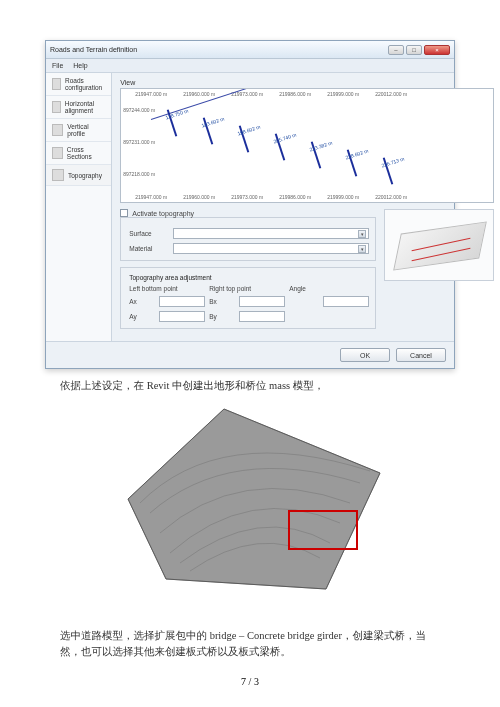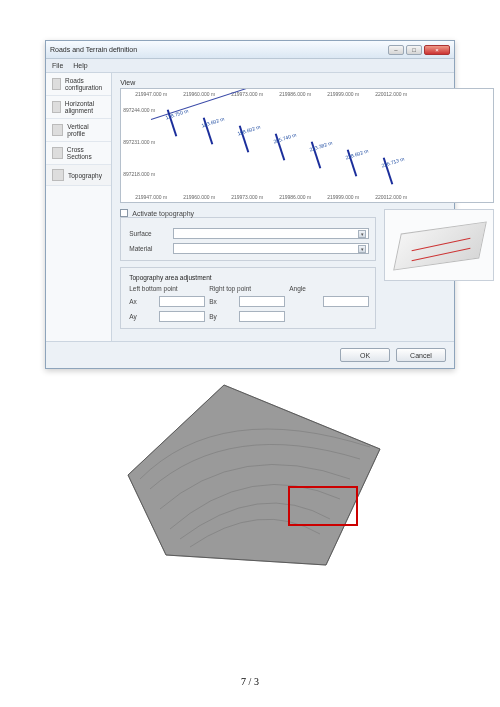--- a/index.html
+++ b/index.html
@@ -192,30 +192,32 @@
     <div class="btnbar">
       <div class="dlgbtn">
           <span>OK</span>
         </div>
       <div class="dlgbtn">
           <span>Cancel</span>
         </div>
     </div>
   </div>
 
+  <div class="caption">依据上述设定，在 Revit 中创建出地形和桥位 mass 模型，</div>
 
   <div class="terrain">
     <svg viewBox="0 0 280 205">
       <polygon points="18,96 114,6 270,70 216,186 56,176" fill="#9a9a9a" stroke="#555" stroke-width="1"></polygon>
       <polygon points="18,96 114,6 270,70 216,186 56,176" fill="none" stroke="#666" stroke-width="0.4"></polygon>
       <path d="M40 110 Q120 40 250 80" fill="none" stroke="#6b6b6b" stroke-width="0.4"></path>
       <path d="M50 130 Q130 60 240 100" fill="none" stroke="#6b6b6b" stroke-width="0.4"></path>
       <path d="M60 150 Q140 80 230 120" fill="none" stroke="#6b6b6b" stroke-width="0.4"></path>
       <path d="M70 160 Q150 100 220 140" fill="none" stroke="#6b6b6b" stroke-width="0.4"></path>
       <path d="M80 168 Q150 120 210 155" fill="none" stroke="#6b6b6b" stroke-width="0.4"></path>
       <path d="M30 100 Q110 20 260 68" fill="none" stroke="#6b6b6b" stroke-width="0.4"></path>
     </svg>
     <div class="redbox"></div>
   </div>
 
+  <div class="caption2">选中道路模型，选择扩展包中的 bridge – Concrete bridge girder，创建梁式桥，当然，也可以选择其他来创建板式桥以及板式梁桥。</div>
 </div>
 
 <div class="pageno">7 / 3</div>
 
 </body></html>

